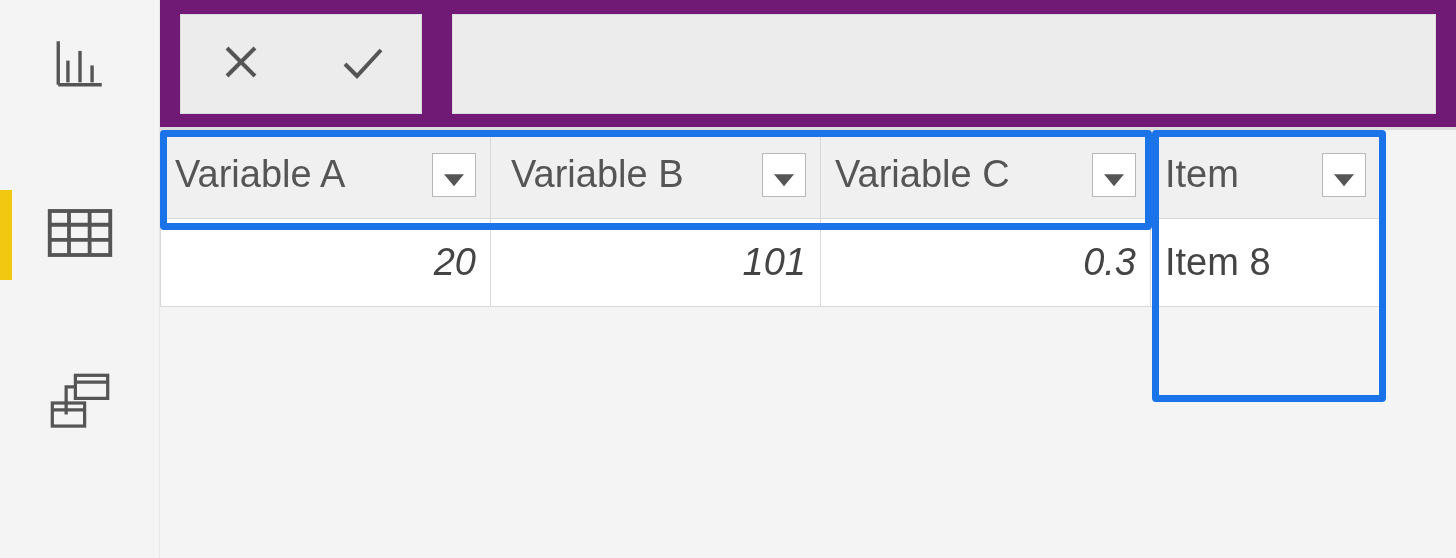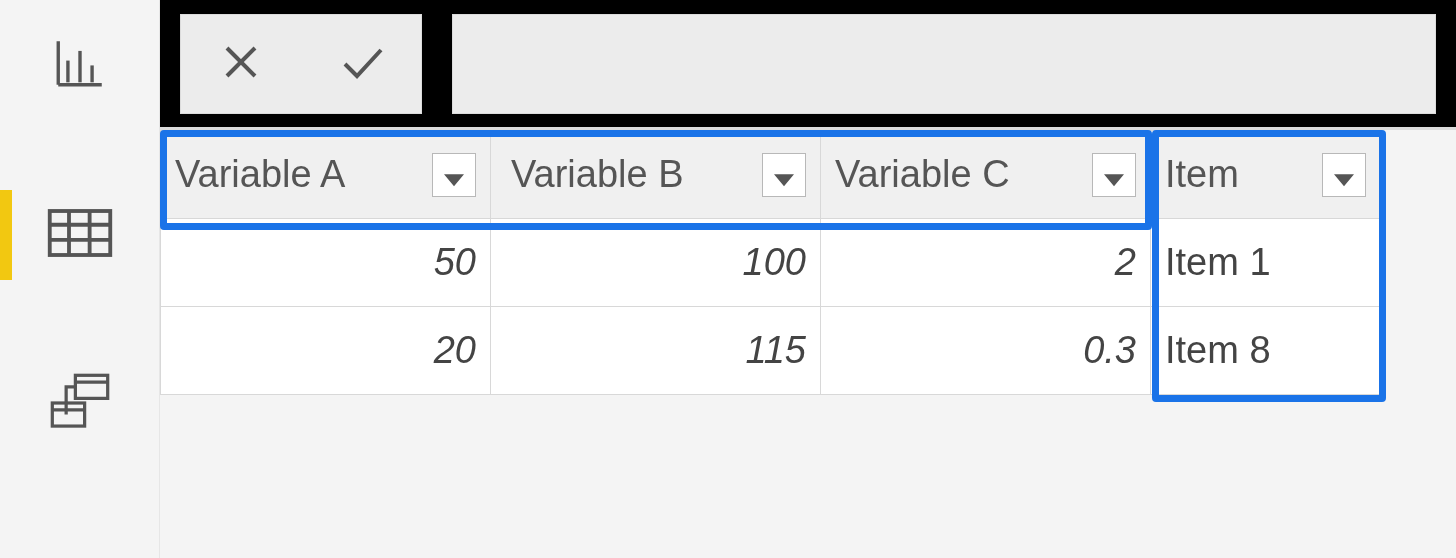--- a/index.html
+++ b/index.html
@@ -34,21 +34,21 @@
     position: absolute;
     left: -35px; top: 0; bottom: 0;
     width: 12px;
     background: #f2c811;
   }
   .nav-btn svg { stroke: #555; fill: none; }
 
   
   .main {
     flex: 1;
-    background: #000000;
+    background: #701a75;
     display: flex;
     flex-direction: column;
     position: relative;
   }
 
   
   .fbar {
     height: 130px;
     display: flex;
     align-items: center;
@@ -250,28 +250,22 @@
                         <polygon points="1,1 11,1 6,7"></polygon>
                       </svg>
                   </span>
                 </span>
               </div>
             </th>
           </tr>
         </thead>
         <tbody>
           <tr>
-            <td class="num">50</td>
-            <td class="num">100</td>
-            <td class="num">2</td>
-            <td class="txt">Item 1</td>
-          </tr>
-          <tr>
             <td class="num">20</td>
-            <td class="num">115</td>
+            <td class="num">101</td>
             <td class="num">0.3</td>
             <td class="txt">Item 8</td>
           </tr>
         </tbody>
       </table>
 
       <div class="hl" style="left:0px; top:0px; width:992px; height:100px;"></div>
       <div class="hl" style="left:992px; top:0px; width:234px; height:272px;"></div>
     </div>
   </div>

